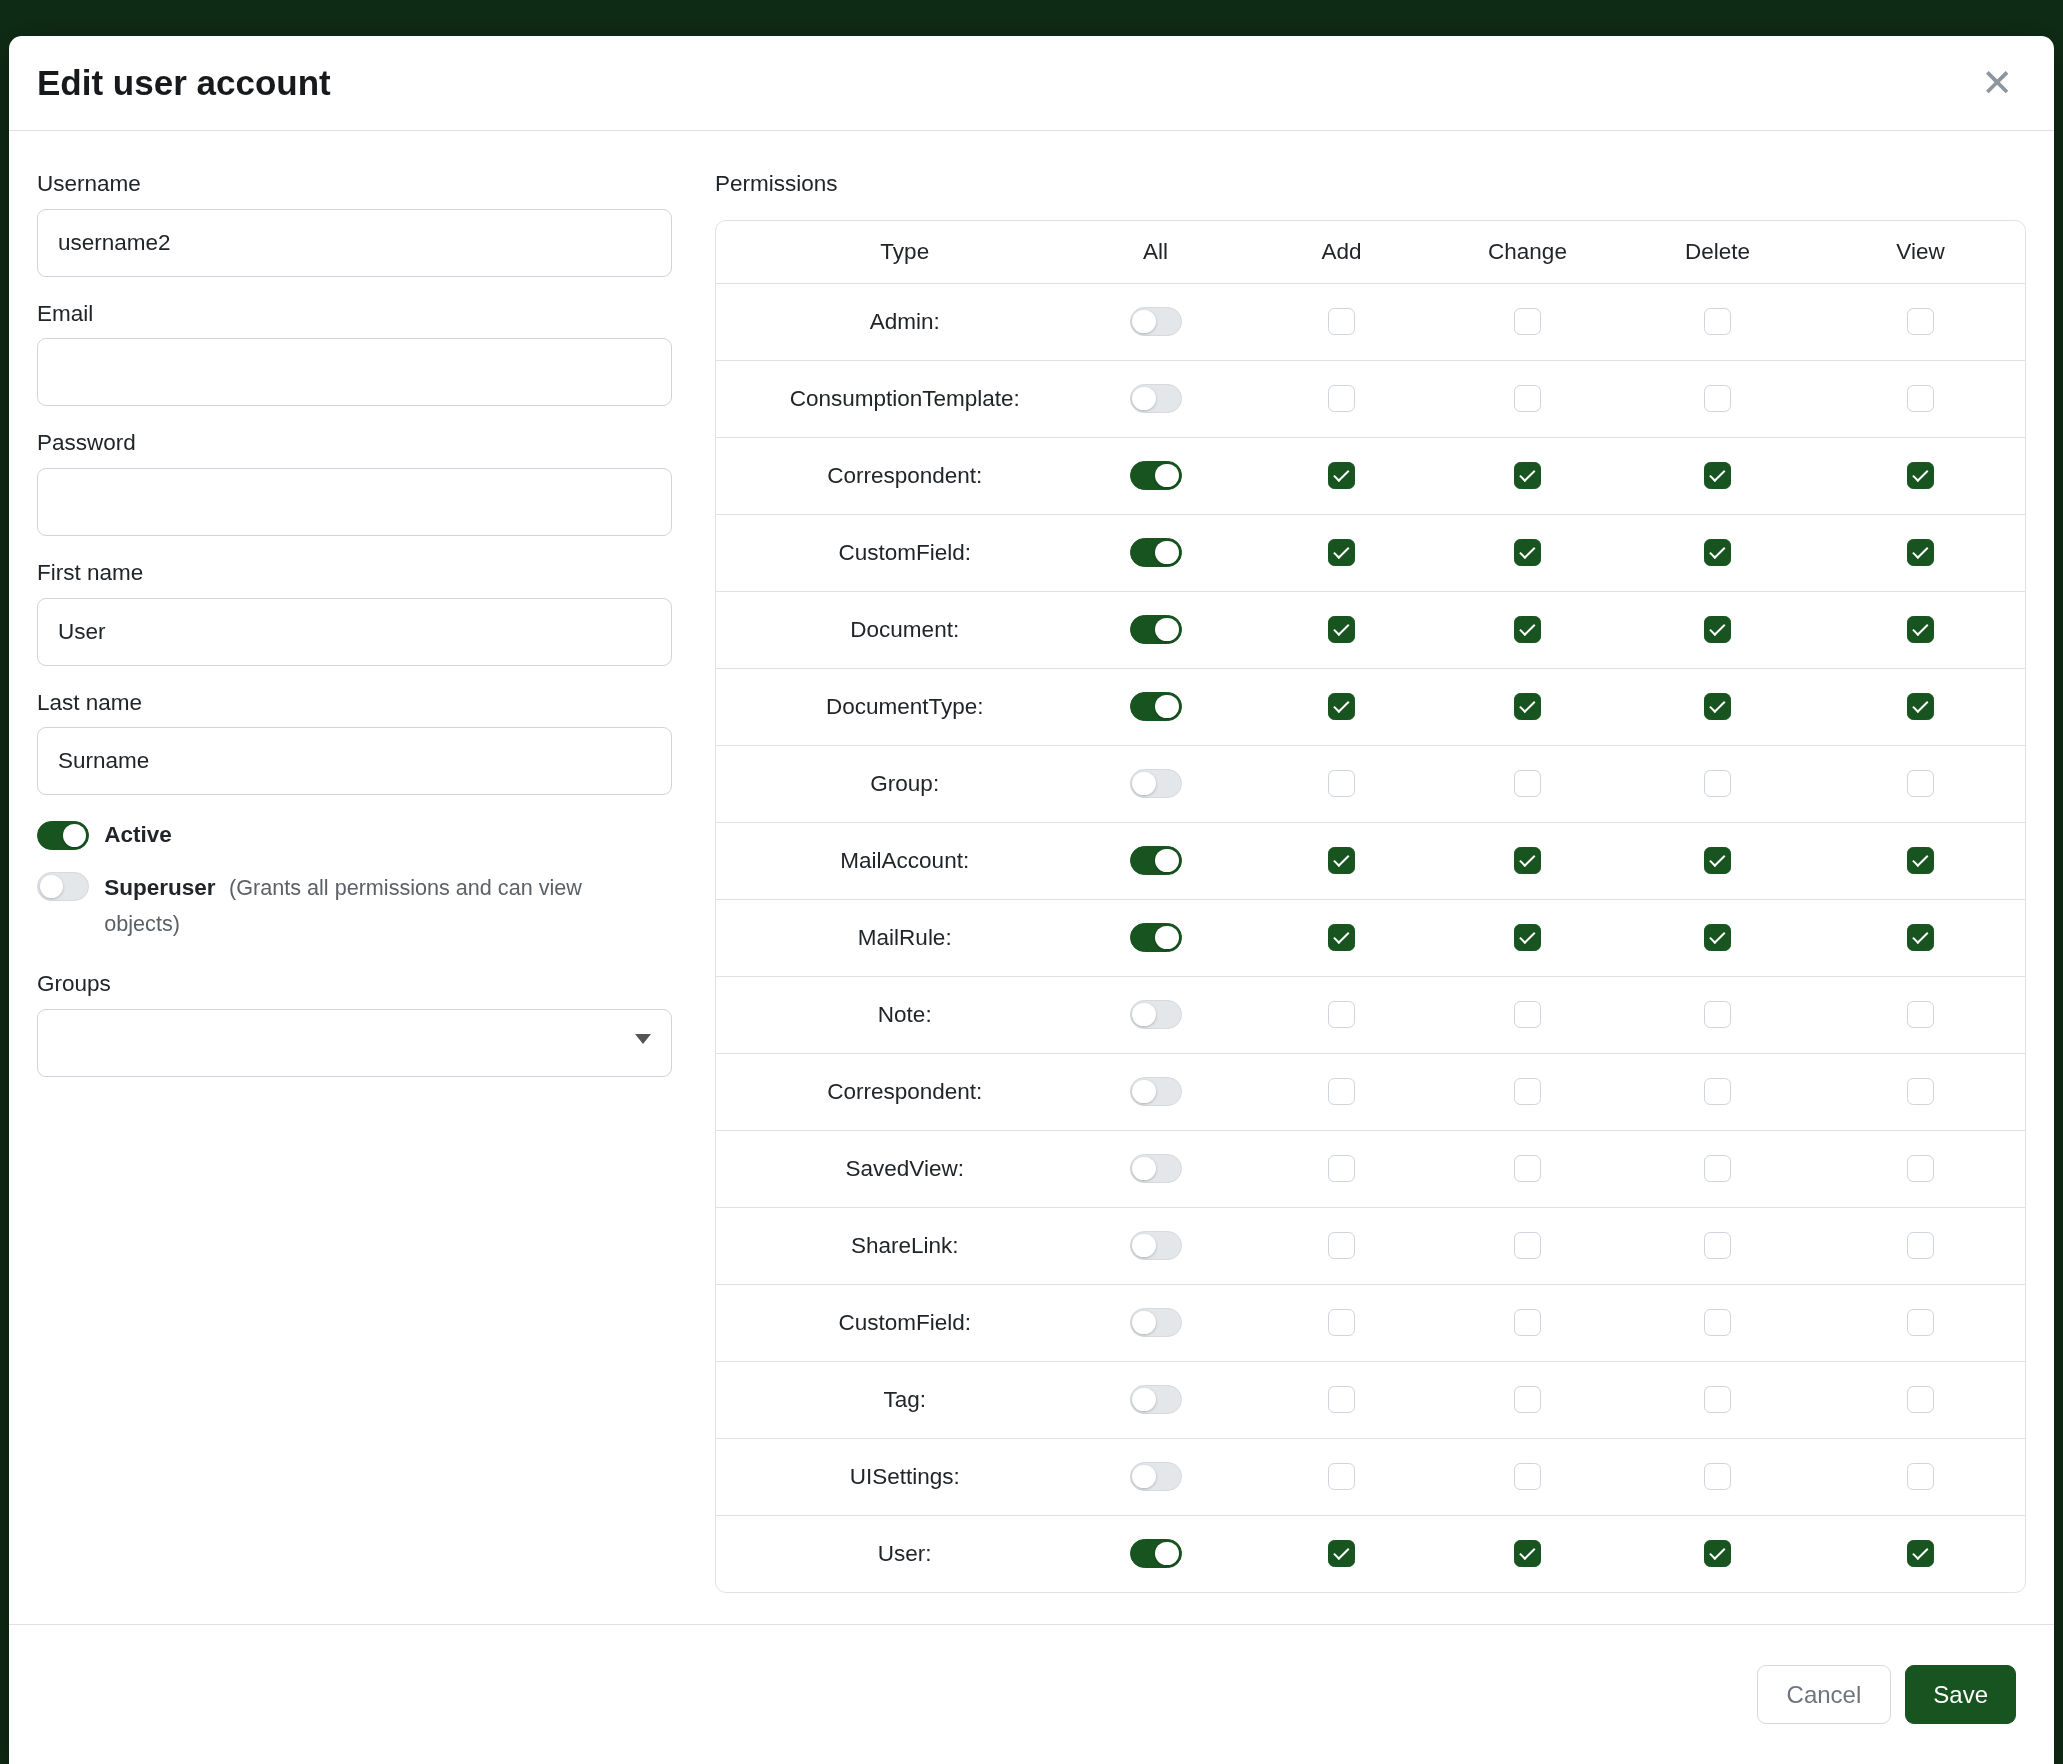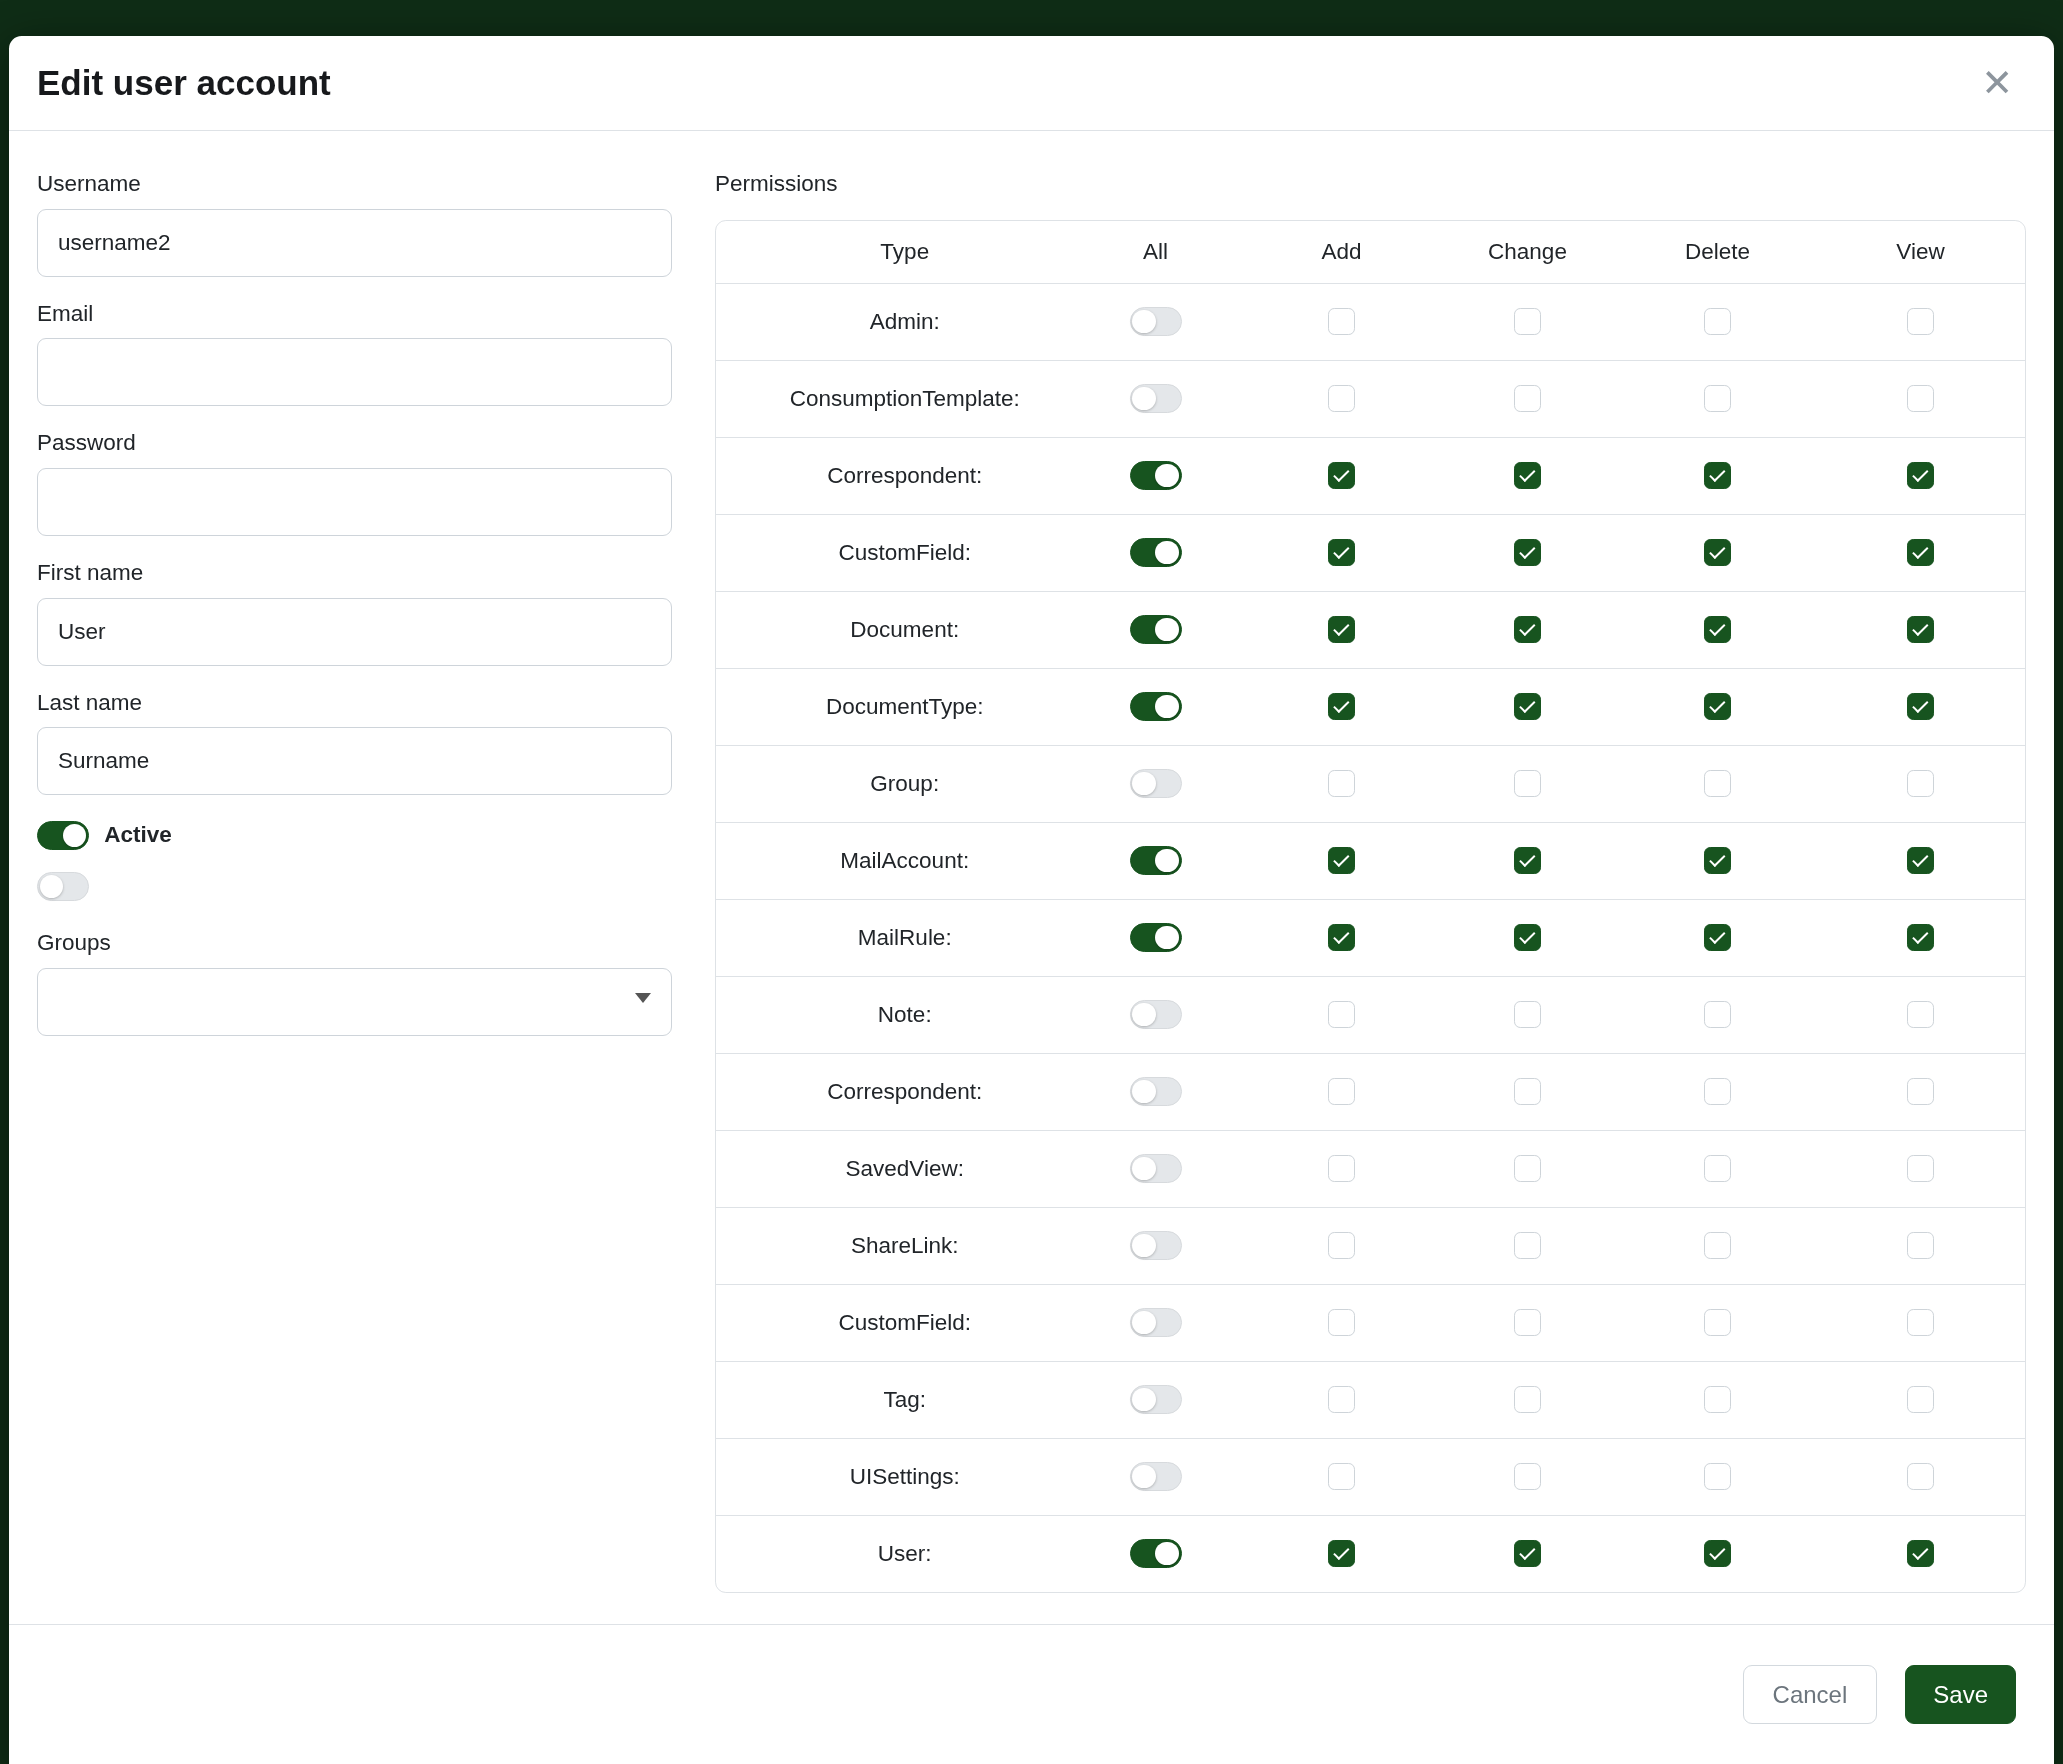--- a/index.html
+++ b/index.html
@@ -74,21 +74,21 @@
     border:0.9px solid #ced4d9;background:#fff;position:relative;cursor:pointer;vertical-align:middle;
   }
   .checkbox.checked{background:var(--primary,#17541f);border-color:var(--primary,#17541f)}
   .checkbox.checked::after{
     content:"";position:absolute;left:5.4px;top:6.3px;width:12.6px;height:6.3px;
     border-left:2.7px solid #fff;border-bottom:2.7px solid #fff;transform:rotate(-45deg);
   }
 
   .modal-footer{
     flex:0 0 140px;border-top:0.9px solid #dee2e6;
-    display:flex;justify-content:flex-end;align-items:flex-start;gap:28px;
+    display:flex;justify-content:flex-end;align-items:flex-start;gap:14px;
     padding:40px 38px 0;
   }
   .btn{height:59px;border-radius:9px;font-size:24px;font-family:inherit;cursor:pointer}
   .btn-cancel{background:#fff;border:0.9px solid #d3d9de;color:#6c757d;padding:0 29px}
   .btn-save{background:var(--primary,#17541f);border:0.9px solid var(--primary,#17541f);color:#fff;padding:0 27px}
 </style>
 </head>
 <body>
 
 <div class="modal">
@@ -127,20 +127,24 @@
         <input class="text-input" type="text" value="Surname" style="">
       </div>
 
       <div class="toggle-row first">
         <span class="toggle on"></span>
         <span class="toggle-label">Active</span>
       </div>
 
       <div class="toggle-row">
         <span class="toggle"></span>
+        <div class="toggle-text">
+          <span class="toggle-label">Superuser</span>
+          <span class="hint">(Grants all permissions and can view objects)</span>
+        </div>
       </div>
 
       <div class="field groups-field">
         <label>Groups</label>
         <div class="select">
           <span class="caret"></span>
         </div>
       </div>
 
     </div>

